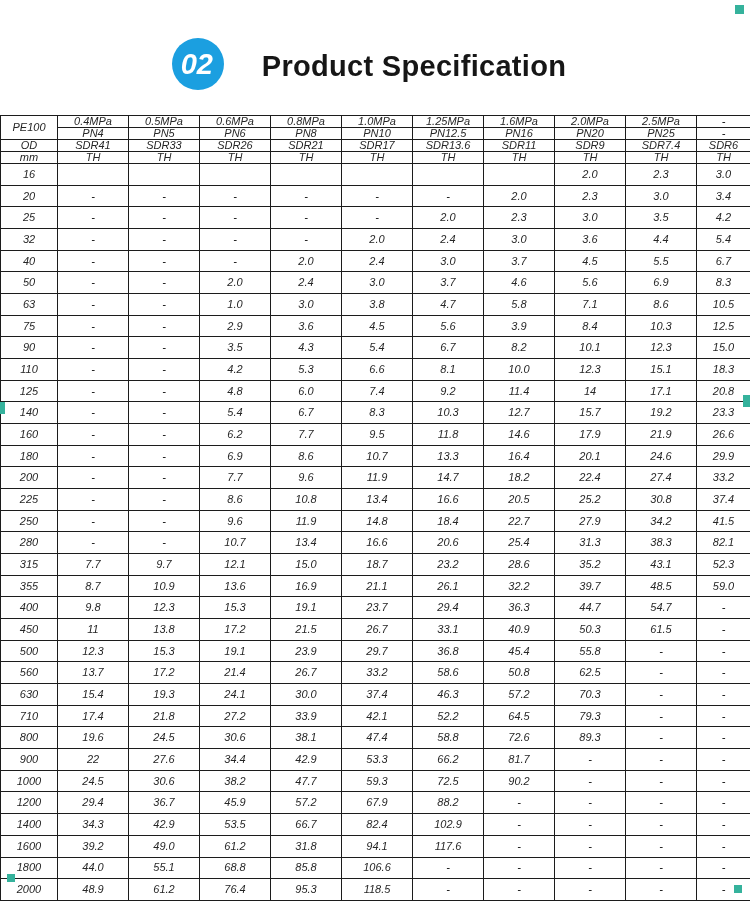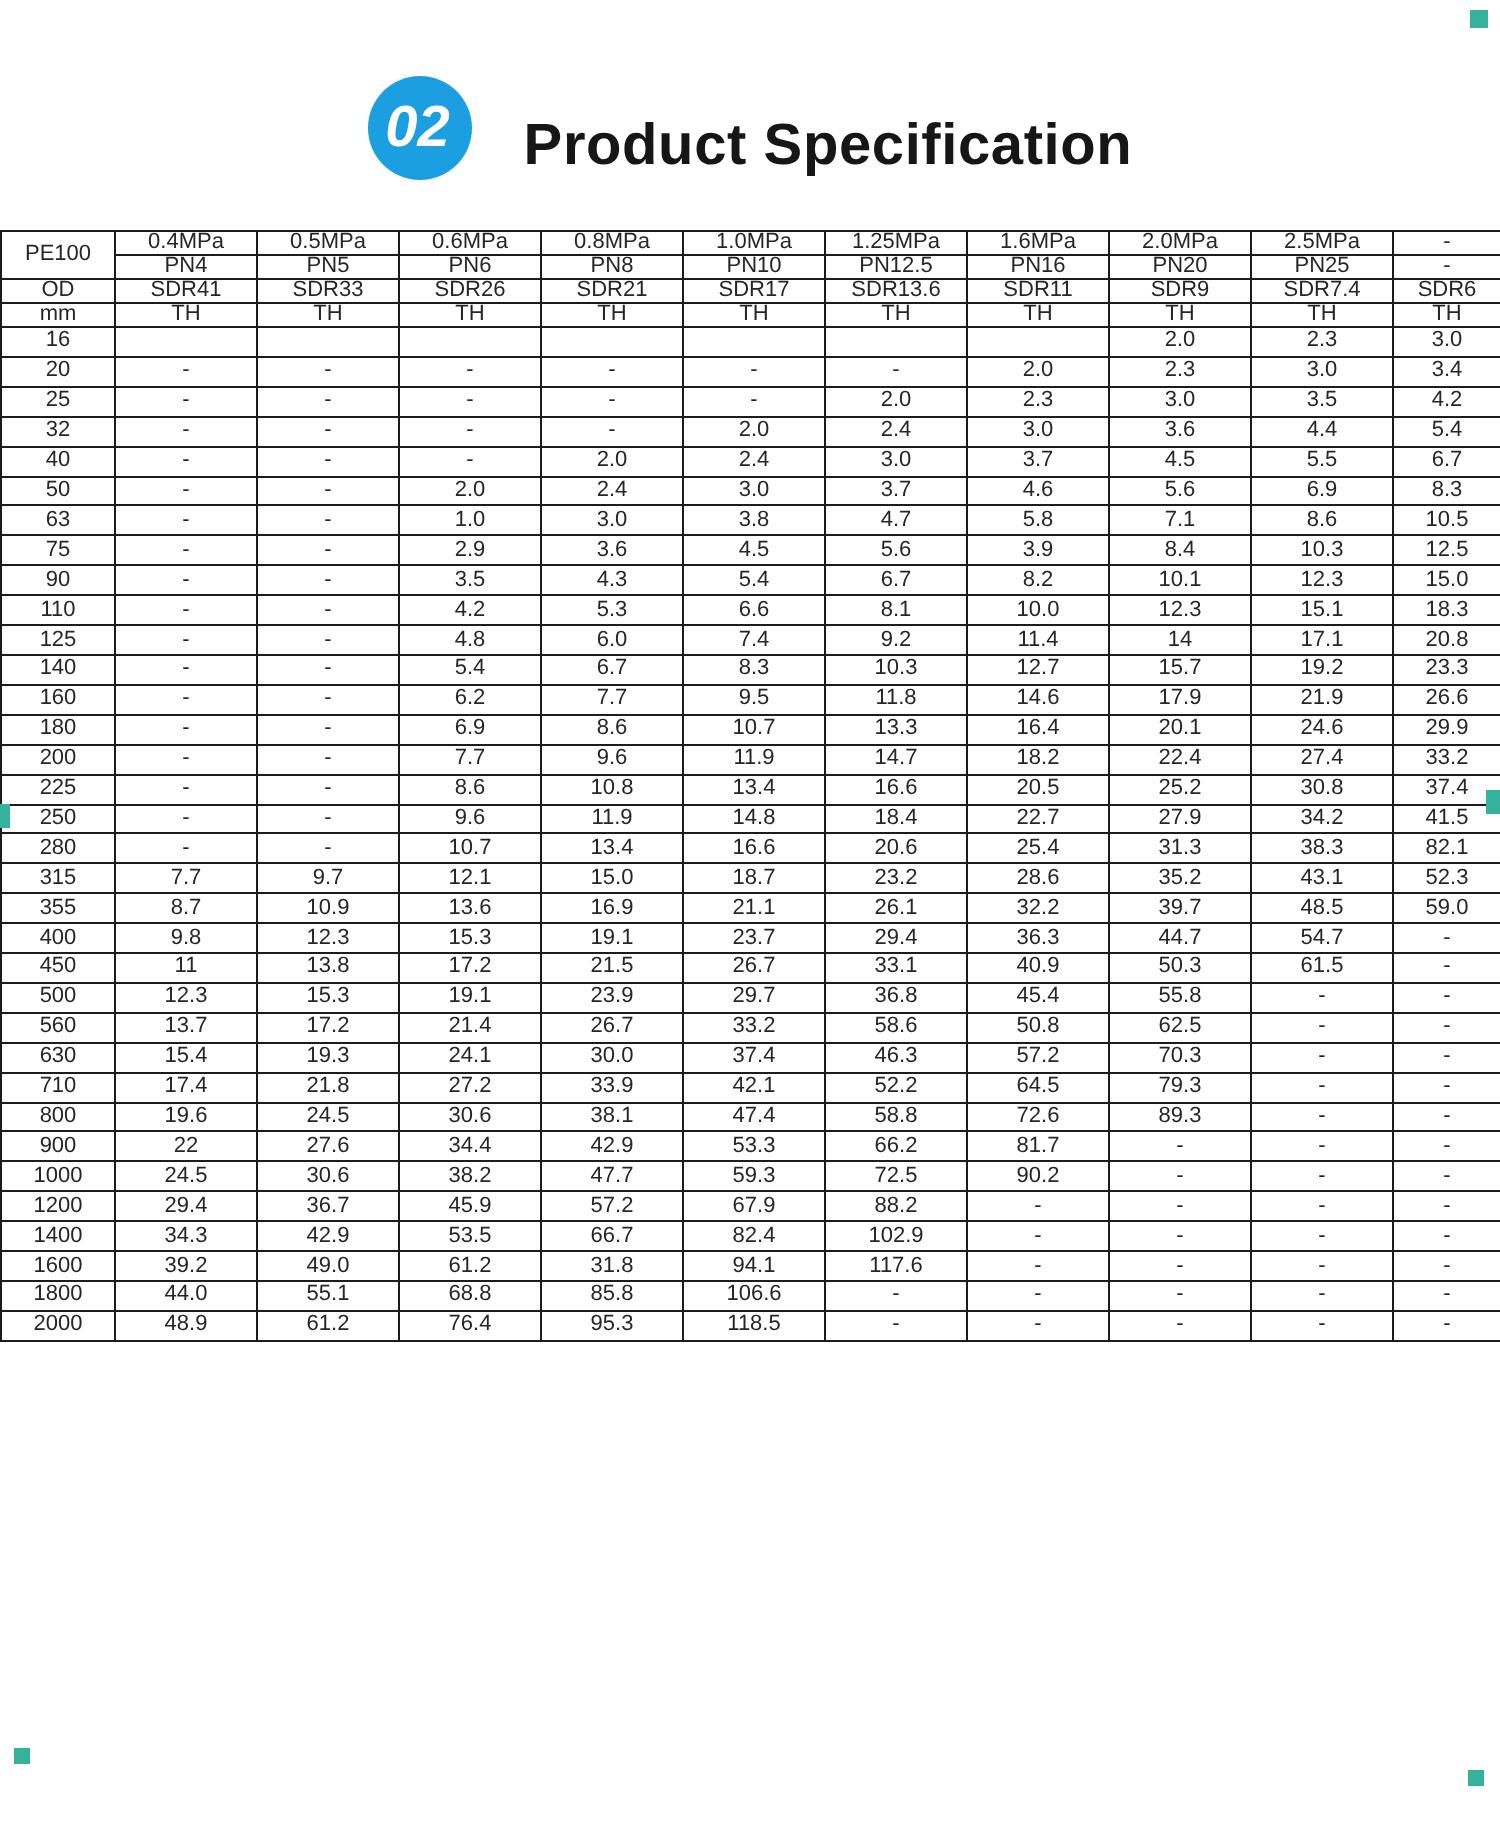--- a/index.html
+++ b/index.html
@@ -2,34 +2,34 @@
 <html><head>
 <meta charset="utf-8">
 <style>
   html,body{margin:0;padding:0;}
   body{
     width:750px;height:915px;position:relative;background:#ffffff;
     font-family:"Liberation Sans",sans-serif;overflow:hidden;
   }
   .section-header{
     position:absolute;top:38px;left:0;width:750px;
-    display:flex;justify-content:center;align-items:flex-end;gap:26px;
+    display:flex;justify-content:center;align-items:flex-start;gap:26px;
   }
   .badge{
     width:52px;height:52px;border-radius:50%;
     color:#ffffff;font-style:italic;font-weight:bold;font-size:29px;
     display:flex;align-items:center;justify-content:center;
     padding-right:2px;box-sizing:border-box;
   }
   .page-title{
-    margin:0;font-size:29px;font-weight:bold;color:#161616;letter-spacing:0.3px;
+    margin:12px;font-size:29px;font-weight:bold;color:#161616;letter-spacing:0.3px;
   }
   table.spec{
-    position:absolute;top:115px;left:0;width:750px;height:556px;
-    border-collapse:collapse;table-layout:fixed;
+    position:absolute;top:115px;left:0;width:750px;height:786px;
+    border-collapse:collapse;table-layout:fixed;font-style:italic;
   }
   table.spec th, table.spec td{
     border:1px solid #1c1c1c;
     font-size:11px;font-weight:normal;color:#262626;
     text-align:center;vertical-align:middle;padding:0;line-height:1;
     overflow:hidden;white-space:nowrap;
   }
   col.c-od{width:57px;}
   col.c-val{width:71px;}
   col.c-last{width:54px;}

